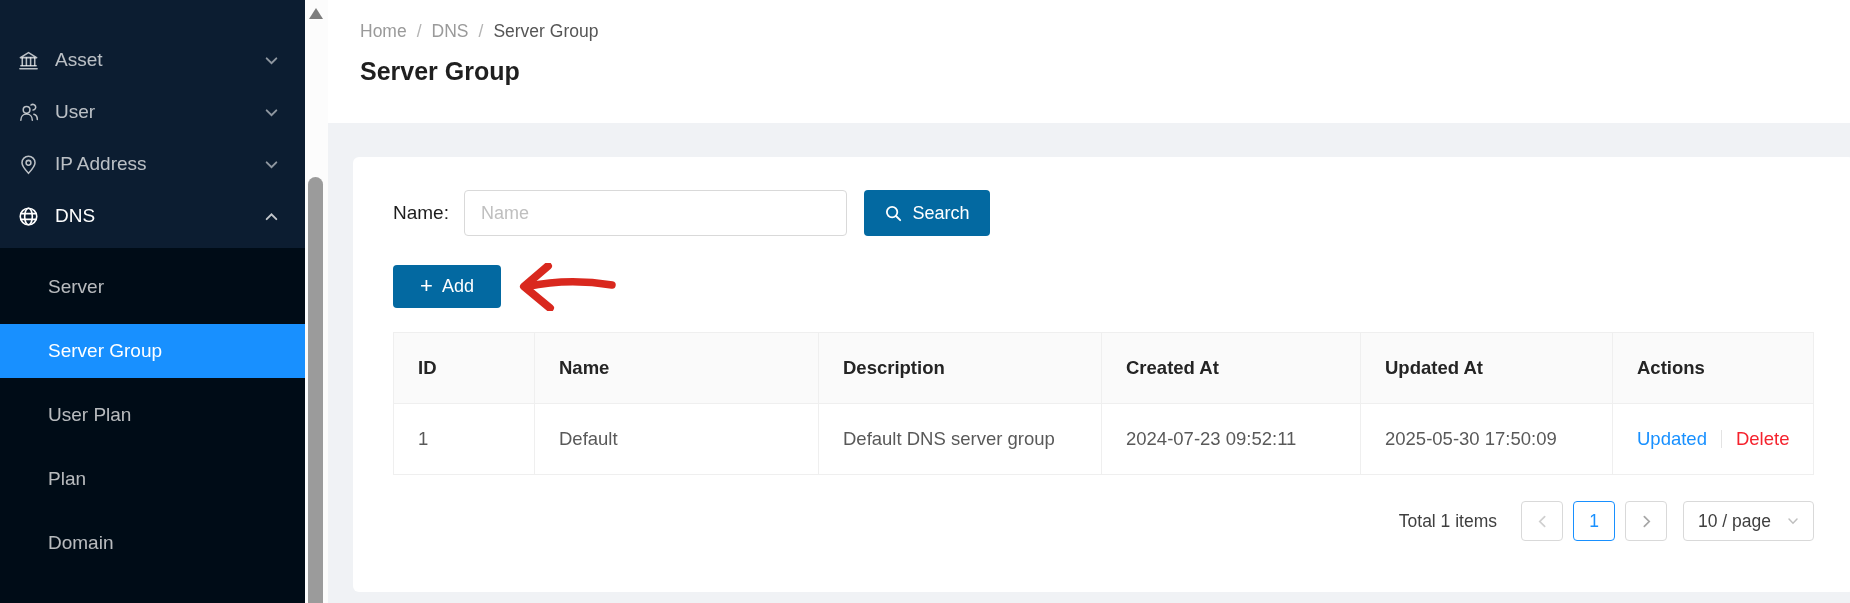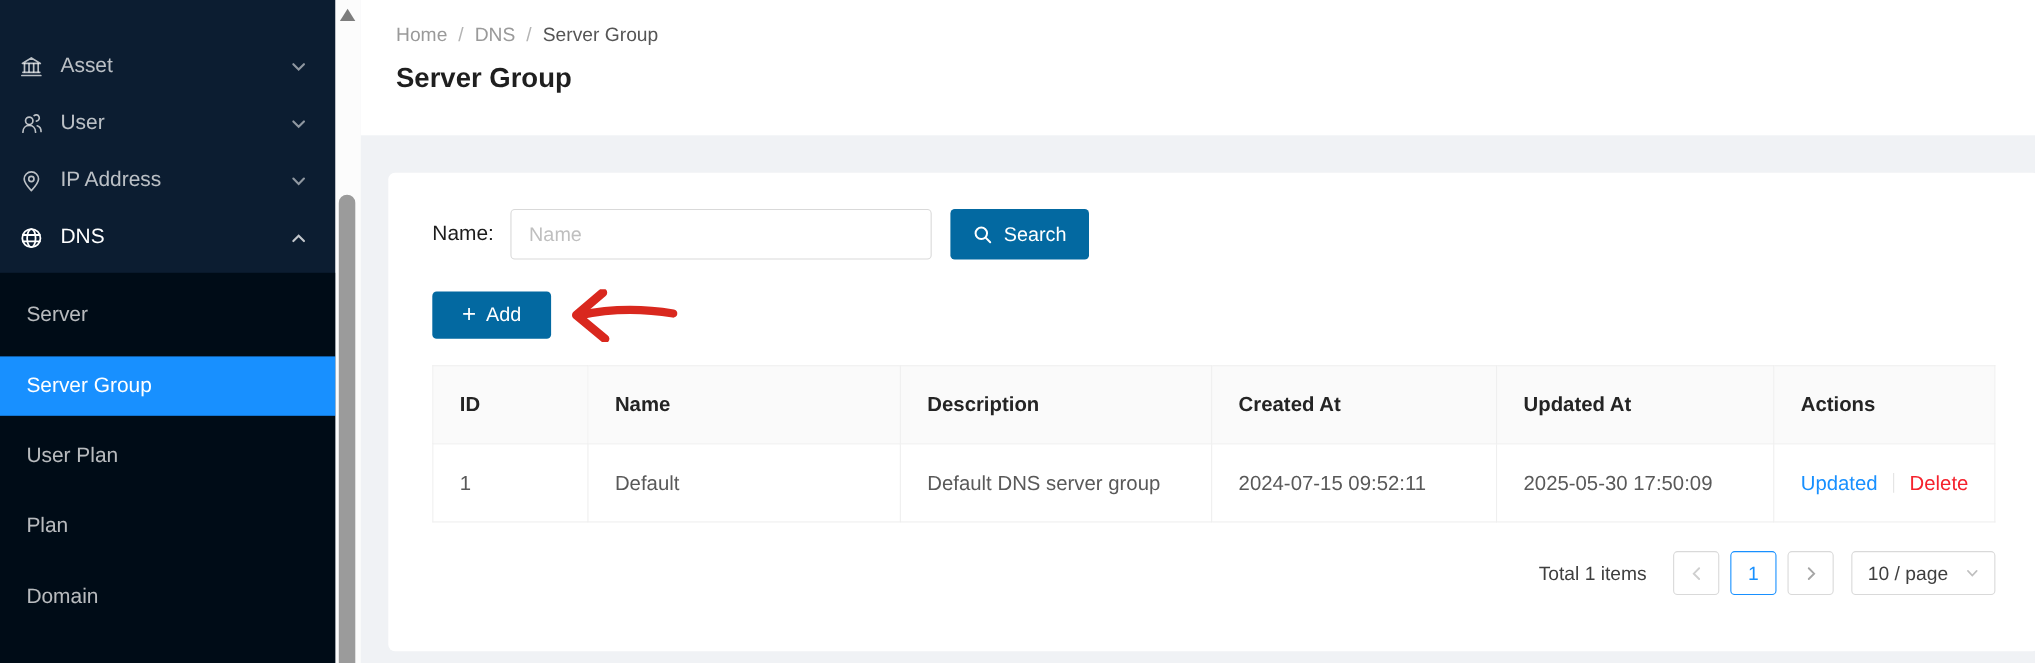--- a/index.html
+++ b/index.html
@@ -28,21 +28,21 @@
   .menu-item .mi-icon { width:24px; height:24px; margin-right:15px; display:flex; align-items:center; justify-content:center; }
   .menu-item .chev { margin-left:auto; opacity:.75; }
   .menu-item.open { color:#ffffff; }
   .submenu {
     background:#000c17; flex:1;
     padding-top:12px;
   }
   .submenu-item {
     height:54px; margin-bottom:10px;
     display:flex; align-items:center;
-    padding-left:24px; font-size:19px; cursor:pointer;
+    padding-left:48px; font-size:19px; cursor:pointer;
   }
   .submenu-item.active { background:#1890ff; color:#ffffff; }
 
   
   .scroll-col {
     width:23px; flex:0 0 23px; height:603px;
     background:#fcfcfc; position:relative;
   }
   .scroll-up {
     position:absolute; top:8px; left:4px;
@@ -283,21 +283,21 @@
           <th>Created At</th>
           <th>Updated At</th>
           <th>Actions</th>
         </tr>
       </thead>
       <tbody>
         <tr>
           <td>1</td>
           <td>Default</td>
           <td>Default DNS server group</td>
-          <td>2024-07-15 09:52:11</td>
+          <td>2024-07-23 09:52:11</td>
           <td>2025-05-30 17:50:09</td>
           <td>
             <span class="link-details">Updated</span><span class="action-sep"></span><span class="link-delete">Delete</span>
           </td>
         </tr>
       </tbody>
     </table>
 
     <div class="pagination">
       <span class="pg-total">Total 1 items</span>

